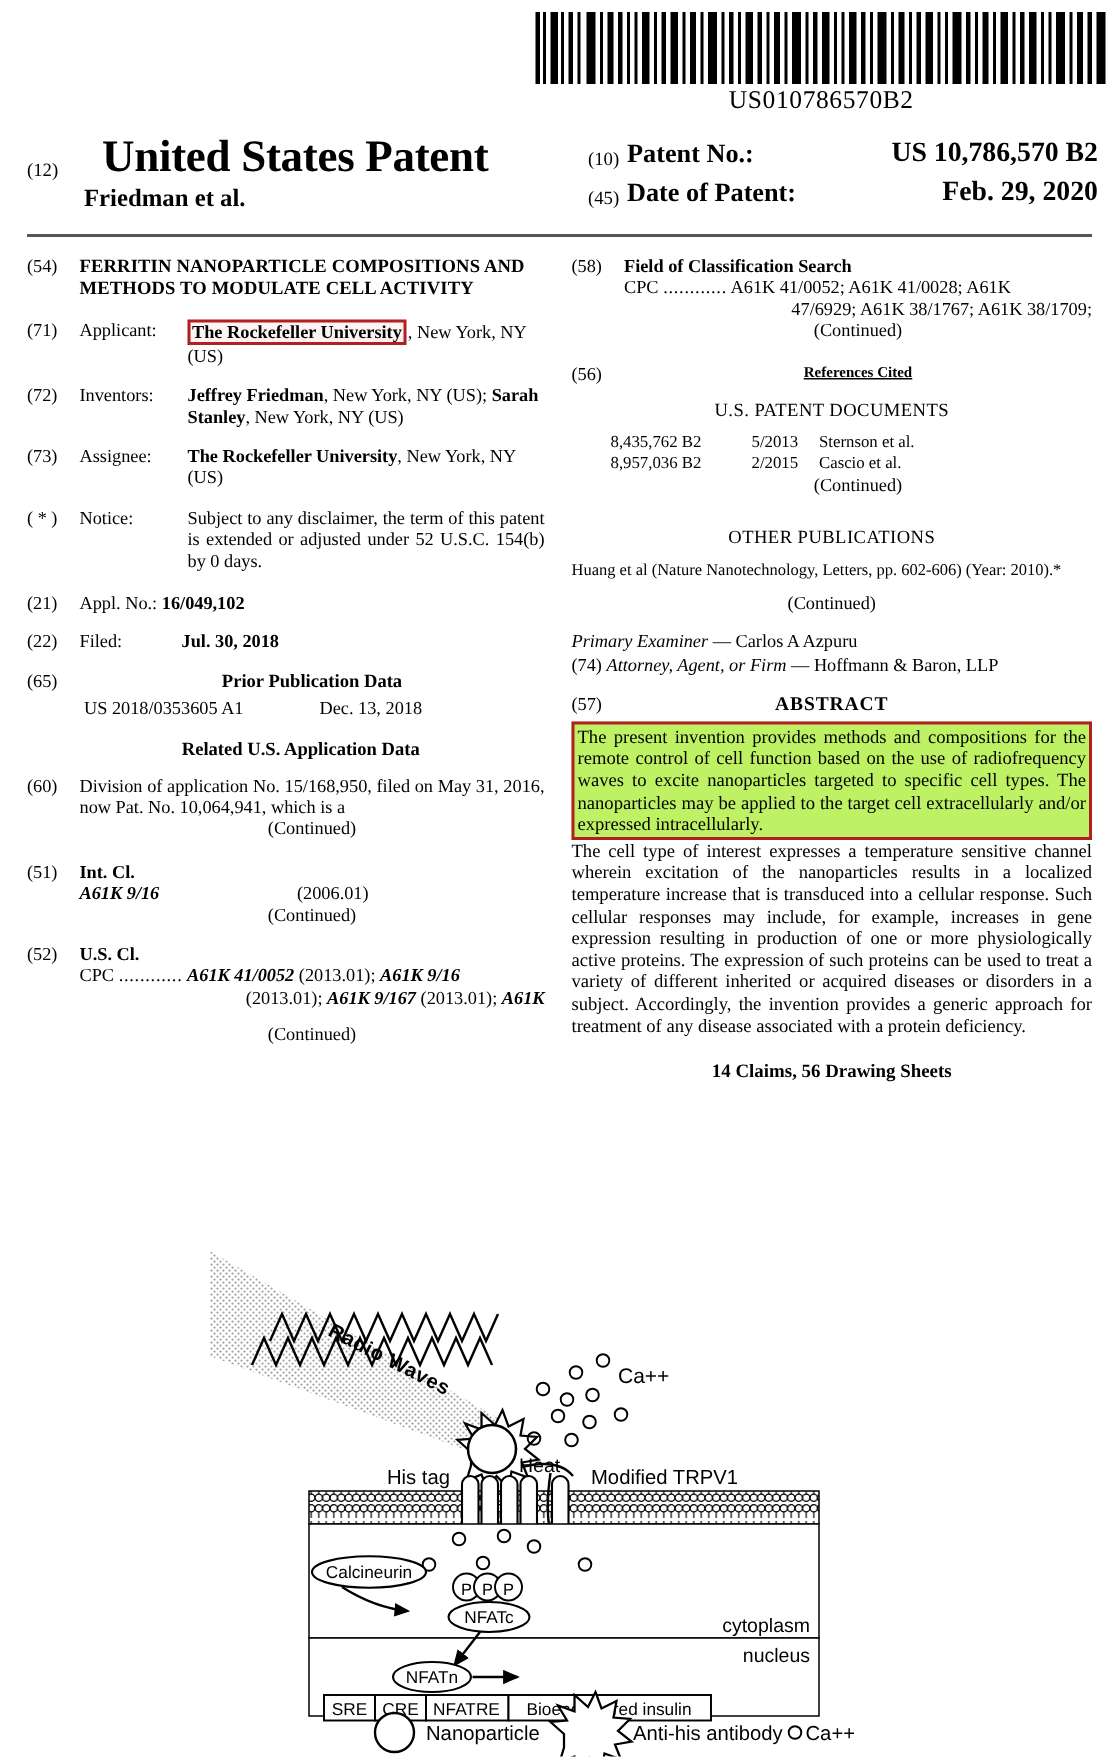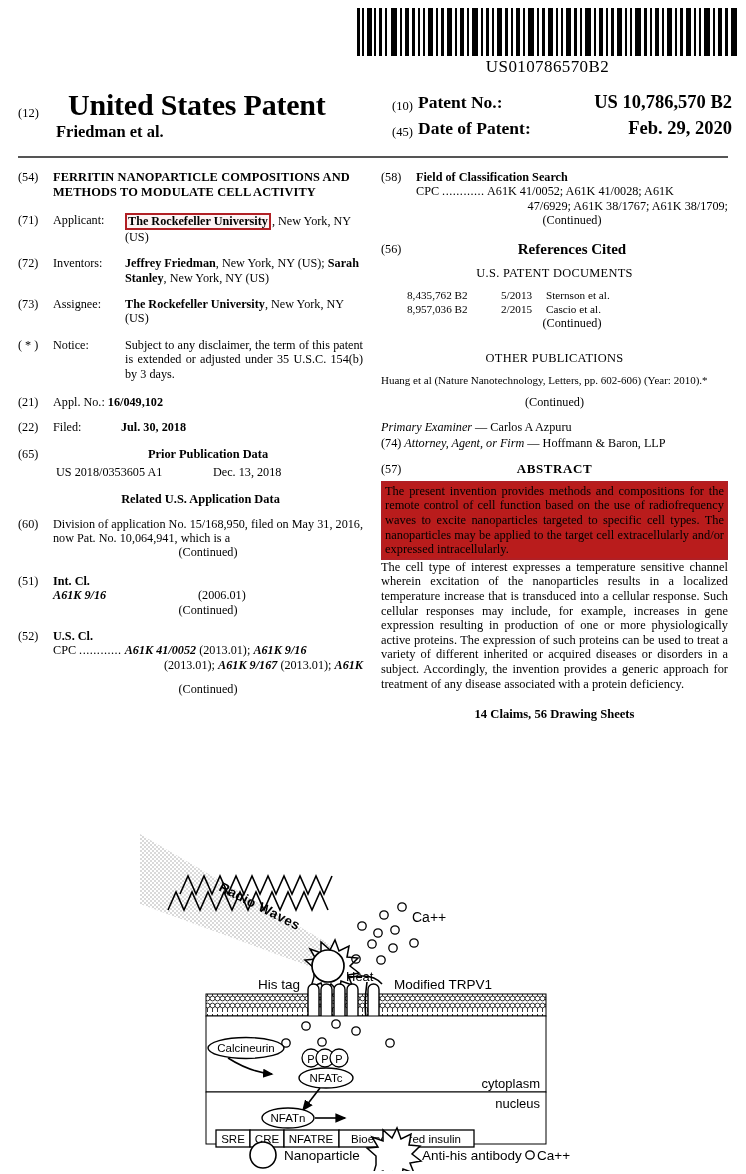--- a/index.html
+++ b/index.html
@@ -90,21 +90,21 @@
   
   .ref-row{position:relative;height:14px;font-size:11.2px;}
   .ref-a{position:absolute;left:26px;top:0;}
   .ref-b{position:absolute;left:120px;top:0;}
   .ref-c{position:absolute;left:165px;top:0;}
   .otherpub{font-size:11px;line-height:13px;margin-top:4px;}
 
   #abstract-box{
     position:relative;
     border:2px solid #B11F24;
-    background:#b91c1c;
+    background:#bef264;
     padding:1px 2px 1px 2px;
     margin-top:4px;
   }
   #abstract-head{font-weight:bold;text-align:center;font-size:13px;letter-spacing:.6px;}
   #abs-num{position:absolute;left:0;top:0;font-size:12.2px;}
   .abs-p{font-size:12.4px;line-height:14.6px;text-align:justify;}
   .abs-p-tail{font-size:12.4px;line-height:14.6px;text-align:justify;margin-top:0px;}
   #claims-line{text-align:center;font-weight:bold;font-size:12.6px;margin-top:16px;}
 
   
@@ -227,21 +227,21 @@
 
   <div class="fld" style="margin-bottom:12px;">
     <span class="fnum">(73)</span>
     <span class="flabel">Assignee:</span>
     <div class="fbody-ind"><span class="bold">The Rockefeller University</span><span>, New York, NY (US)</span></div>
   </div>
 
   <div class="fld" style="margin-bottom:14px;">
     <span class="fnum">( * )</span>
     <span class="flabel">Notice:</span>
-    <div class="fbody-ind just">Subject to any disclaimer, the term of this patent is extended or adjusted under 35 U.S.C. 154(b) by 3 days.</div>
+    <div class="fbody-ind just">Subject to any disclaimer, the term of this patent is extended or adjusted under 52 U.S.C. 154(b) by 0 days.</div>
   </div>
 
   <div class="fld" style="margin-bottom:11px;">
     <span class="fnum">(21)</span>
     <div class="fbody"><span>Appl. No.:</span> <span class="bold">16/049,102</span></div>
   </div>
 
   <div class="fld" style="margin-bottom:12px;">
     <span class="fnum">(22)</span>
     <span class="flabel">Filed:</span>
@@ -294,21 +294,21 @@
   <div class="fld" style="margin-bottom:14px;">
     <span class="fnum">(58)</span>
     <div class="fbody bold">Field of Classification Search</div>
     <div style="margin-left:35px;"><span>CPC</span> <span class="cpc-dots">............</span> <span>A61K 41/0052; A61K 41/0028; A61K</span></div>
     <div style="margin-left:35px;" class="rt">47/6929; A61K 38/1767; A61K 38/1709;</div>
     <div class="cont" style="margin-left:35px;">(Continued)</div>
   </div>
 
   <div class="fld" style="margin-bottom:10px;">
     <span class="fnum">(56)</span>
-    <div class="hdr-ctr" style="margin-left:35px;font-size:15px;">References Cited</div>
+    <div class="hdr-ctr" style="margin-left:35px;font-size:10px;text-decoration:underline;">References Cited</div>
   </div>
 
   <div class="fld" style="margin-bottom:8px;">
     <div class="ctr" style="font-size:12.4px;margin-bottom:8px;letter-spacing:.3px;">U.S. PATENT DOCUMENTS</div>
     <div class="ref-row">
       <span class="ref-a">8,435,762 B2</span>
       <span class="ref-b">5/2013</span>
       <span class="ref-c">Sternson et al.</span>
     </div>
     <div class="ref-row">

